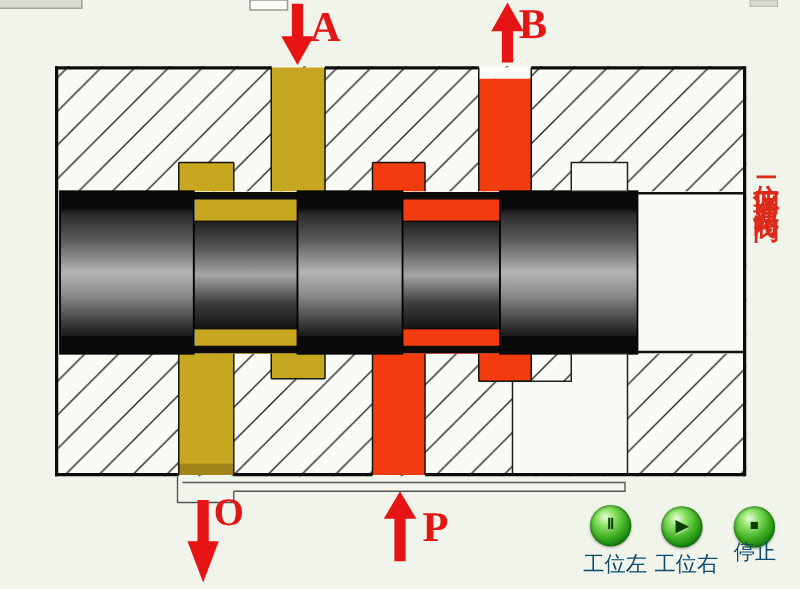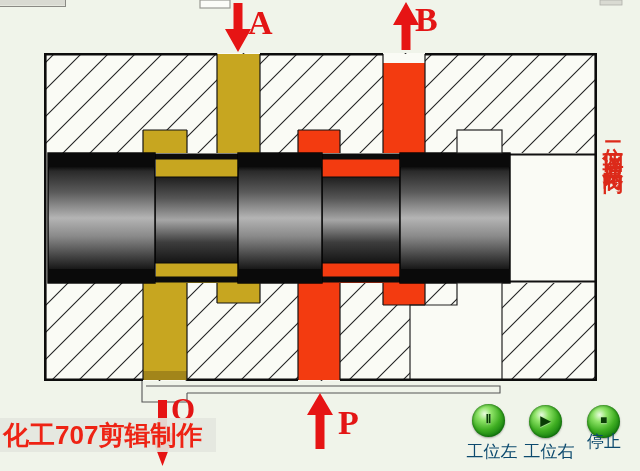--- a/index.html
+++ b/index.html
@@ -159,23 +159,20 @@
     </g>
   </svg>
 
   <span class="port-letter" style="left:248px; top:6px;">A</span>
   <span class="port-letter" style="left:415px; top:3px;">B</span>
   <span class="port-letter" style="left:338px; top:406px;">P</span>
   <span class="port-letter" style="left:171px; top:394px; font-size:31px;">O</span>
 
   <div id="vertical-title">二位四通换向阀</div>
 
-  <div id="watermark-strip">
-    <span id="watermark-text">化工707剪辑制作</span>
-  </div>
 
   <div class="sphere-btn" style="left:472px; top:404px;">
     <span class="btn-icon">Ⅱ</span>
   </div>
   <div class="sphere-btn" style="left:529px; top:405px;">
     <span class="btn-icon" style="font-size:13px;">▶</span>
   </div>
   <div class="sphere-btn" style="left:587px; top:405px;">
     <span class="btn-icon">■</span>
   </div>

